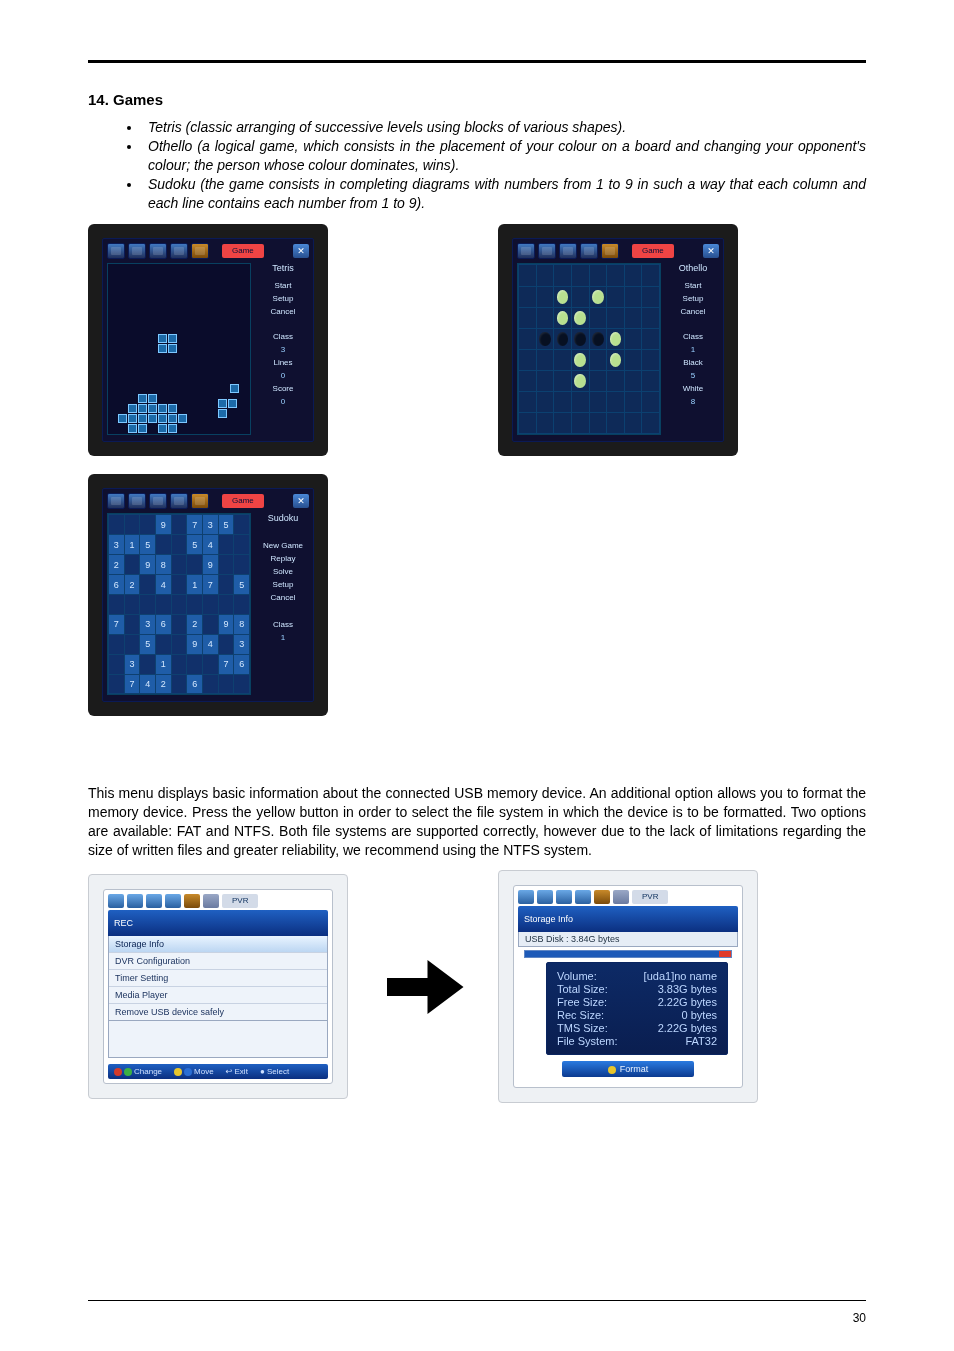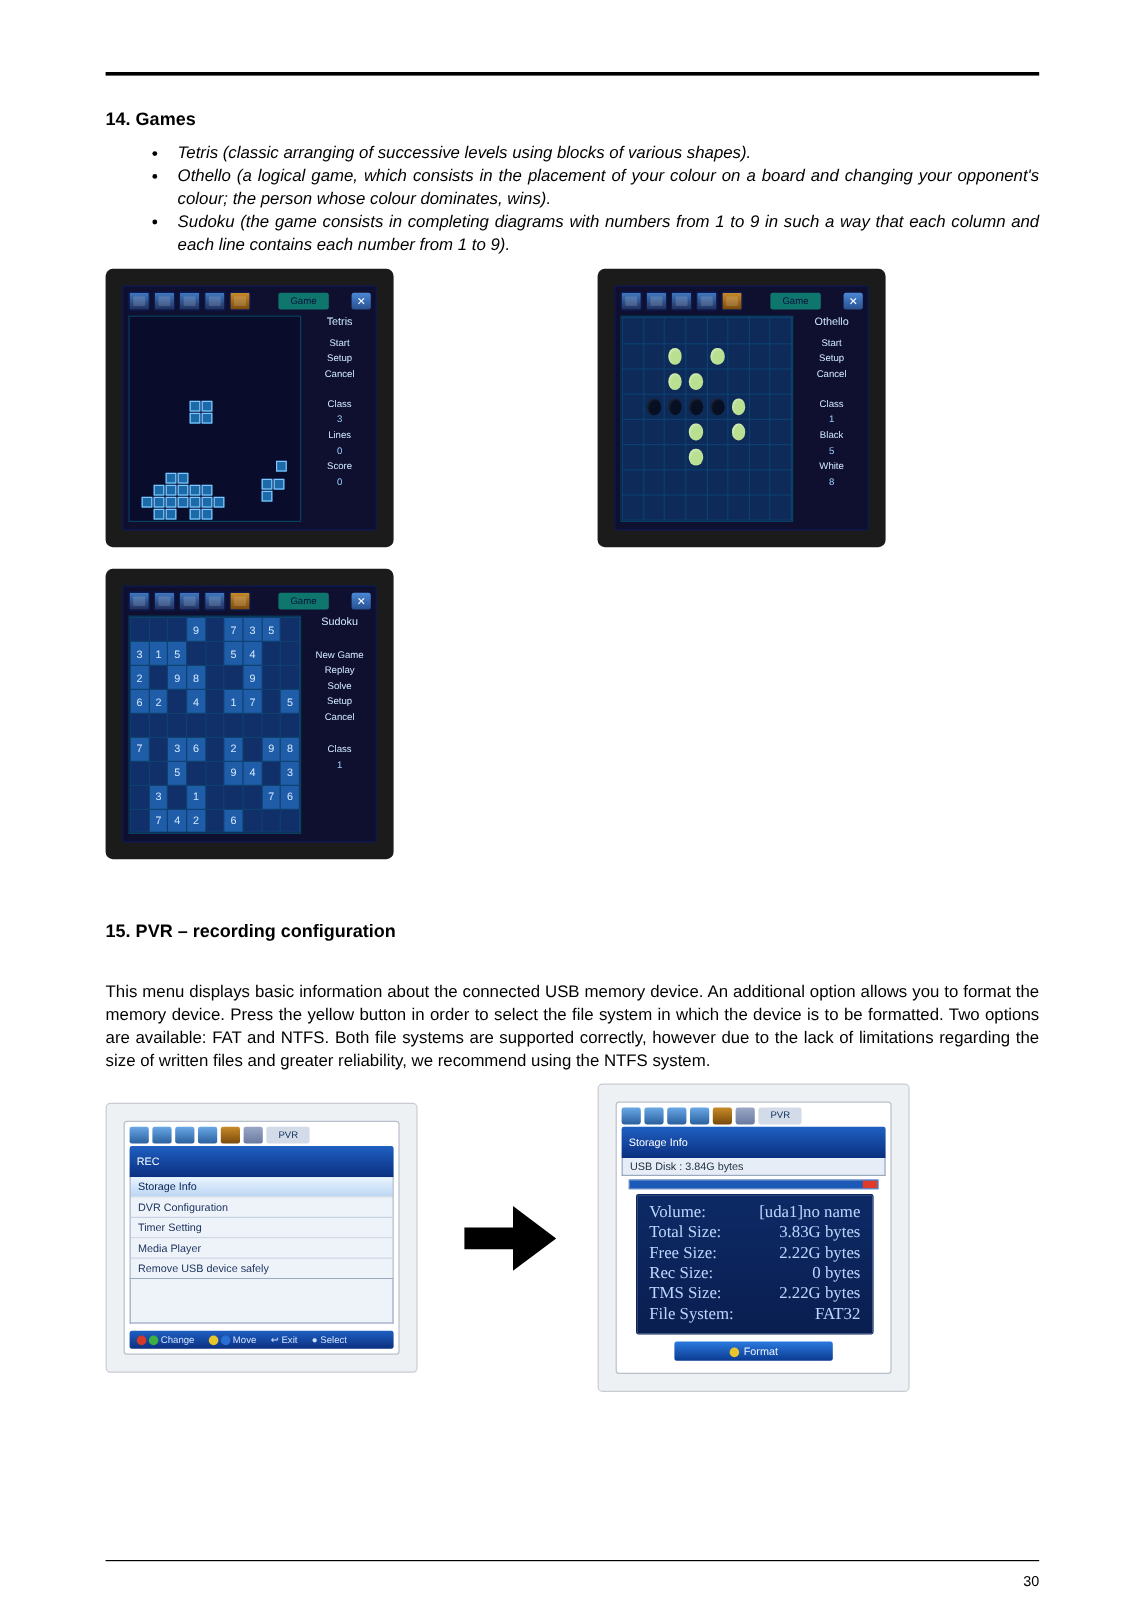--- a/index.html
+++ b/index.html
@@ -85,27 +85,27 @@
     position: relative;
   }
   .tb-icon::after{
     content:"";
     position:absolute; inset:3px;
     background:rgba(255,255,255,.15);
     border-radius:1px;
   }
   .tb-title {
     flex: none;
-    margin-left: 20px;
+    margin-left: 10px;
     padding: 0 10px;
     height: 14px;
     line-height: 14px;
     font-size: 8px;
     color: #06103a;
-    background: #0f766e;
+    background: #ef4444;
     border-radius: 2px;
   }
   .tb-spacer { flex: 1; }
   .tb-close {
     width: 16px; height: 14px;
     background: linear-gradient(#4a88d6,#285090);
     border-radius: 2px;
     color:#fff;
     font-size:9px;
     text-align:center;
@@ -245,28 +245,27 @@
     padding:2px 6px;
   }
   .usage-bar{
     height:6px; margin:3px 6px;
     background:#1d5ab8;
     position:relative;
     border:1px solid #5f86c4;
   }
   .usage-bar .used{ position:absolute; top:0; bottom:0; right:0; width:6%; background:#e03a2a;}
   .stor-box{
-    margin:4px 10px 6px 12px;
+    margin:4px 10px 6px 28px;
     background:linear-gradient(#0d2a66,#0a1e50);
     border:1px solid #0a2560;
     border-radius:2px;
     padding:6px 10px;
     color:#bcd6ff;
-    font-size:14px;
-    font-family:Liberation Serif, serif;
+    font-size:11px;
   }
   .stor-row{ display:flex; justify-content:space-between; margin:1px 0;}
   .stor-format{
     margin:4px auto 6px auto;
     width:60%;
     background:linear-gradient(#2a7ae0,#0b3a90);
     border-radius:2px;
     text-align:center;
     font-size:9px;
     color:#e8f2ff;
@@ -596,21 +595,20 @@
             <div class="val">5</div>
             <div>White</div>
             <div class="val">8</div>
           </div>
         </div>
       </div>
     </div>
   </div>
 
   <div class="spacer28"></div>
-  <div class="heading">15. PVR – recording configuration</div>
   <div class="spacer18"></div>
   <div class="body-text">This menu displays basic information about the connected USB memory device. An additional option allows you to format the memory device. Press the yellow button in order to select the file system in which the device is to be formatted. Two options are available: FAT and NTFS. Both file systems are supported correctly, however due to the lack of limitations regarding the size of written files and greater reliability, we recommend using the NTFS system.</div>
 
   <div class="pvr-screens">
 
     <div class="pvr-panel">
       <div class="window">
         <div class="pvr-topbar">
           <div class="pvr-tb-icon"></div>
           <div class="pvr-tb-icon"></div>

